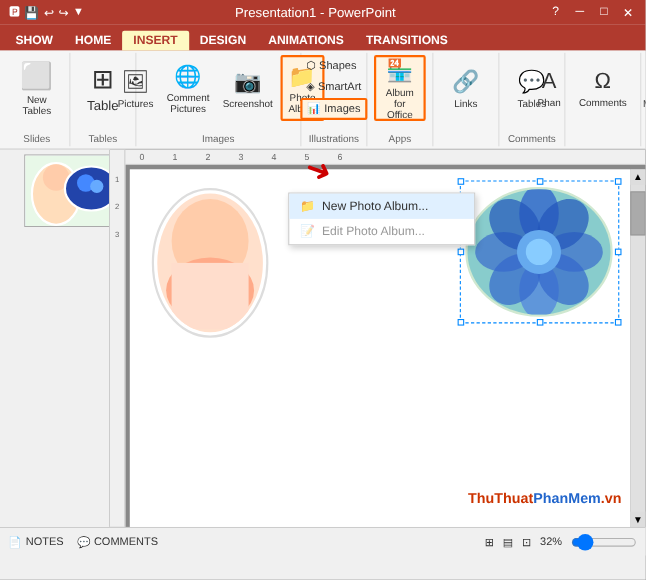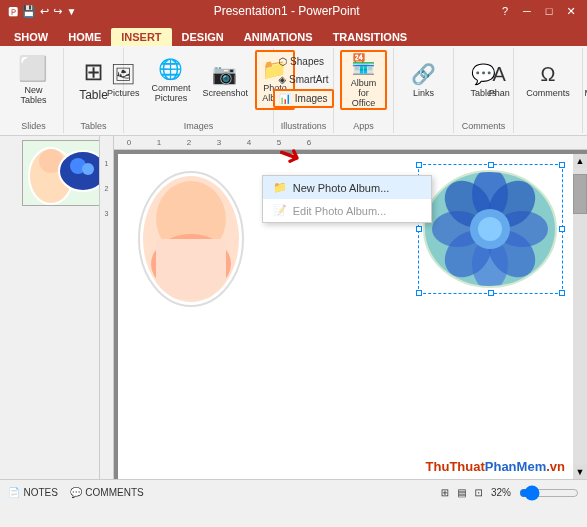--- a/index.html
+++ b/index.html
@@ -517,21 +517,21 @@
             <ellipse cx="94" cy="90" rx="20" ry="26" fill="#3366cc" opacity="0.7" clip-path="url(#flower-oval)" transform="rotate(-45 94 90)"></ellipse>
 
             <circle cx="72" cy="65" r="20" fill="#66aaee" clip-path="url(#flower-oval)"></circle>
             <circle cx="72" cy="65" r="12" fill="#88ccff" clip-path="url(#flower-oval)"></circle>
 
             <ellipse cx="72" cy="65" rx="70" ry="62" fill="none" stroke="white" stroke-width="6"></ellipse>
           </svg>
         </div>
 
 
-        <div style="position:absolute; bottom:5px; right:8px;">
+        <div style="position:absolute; bottom:19px; right:8px;">
           <span class="watermark-thu" style="font-size:13px;font-weight:bold;color:#cc3300;">Thu</span><span class="watermark-thuat" style="font-size:13px;font-weight:bold;color:#cc3300;">Thuat</span><span class="watermark-phan" style="font-size:13px;font-weight:bold;color:#2266cc;">Phan</span><span class="watermark-mem" style="font-size:13px;font-weight:bold;color:#2266cc;">Mem</span><span class="watermark-vn" style="font-size:13px;font-weight:bold;color:#cc3300;">.vn</span>
         </div>
       </div>
     </div>
 
     <div class="scrollbar-v">
       <div style="width:14px;height:14px;background:#ddd;display:flex;align-items:center;justify-content:center;font-size:9px;cursor:pointer;">▲</div>
       <div class="scrollbar-thumb"></div>
       <div style="position:absolute;bottom:0;width:14px;height:14px;background:#ddd;display:flex;align-items:center;justify-content:center;font-size:9px;cursor:pointer;">▼</div>
     </div>

